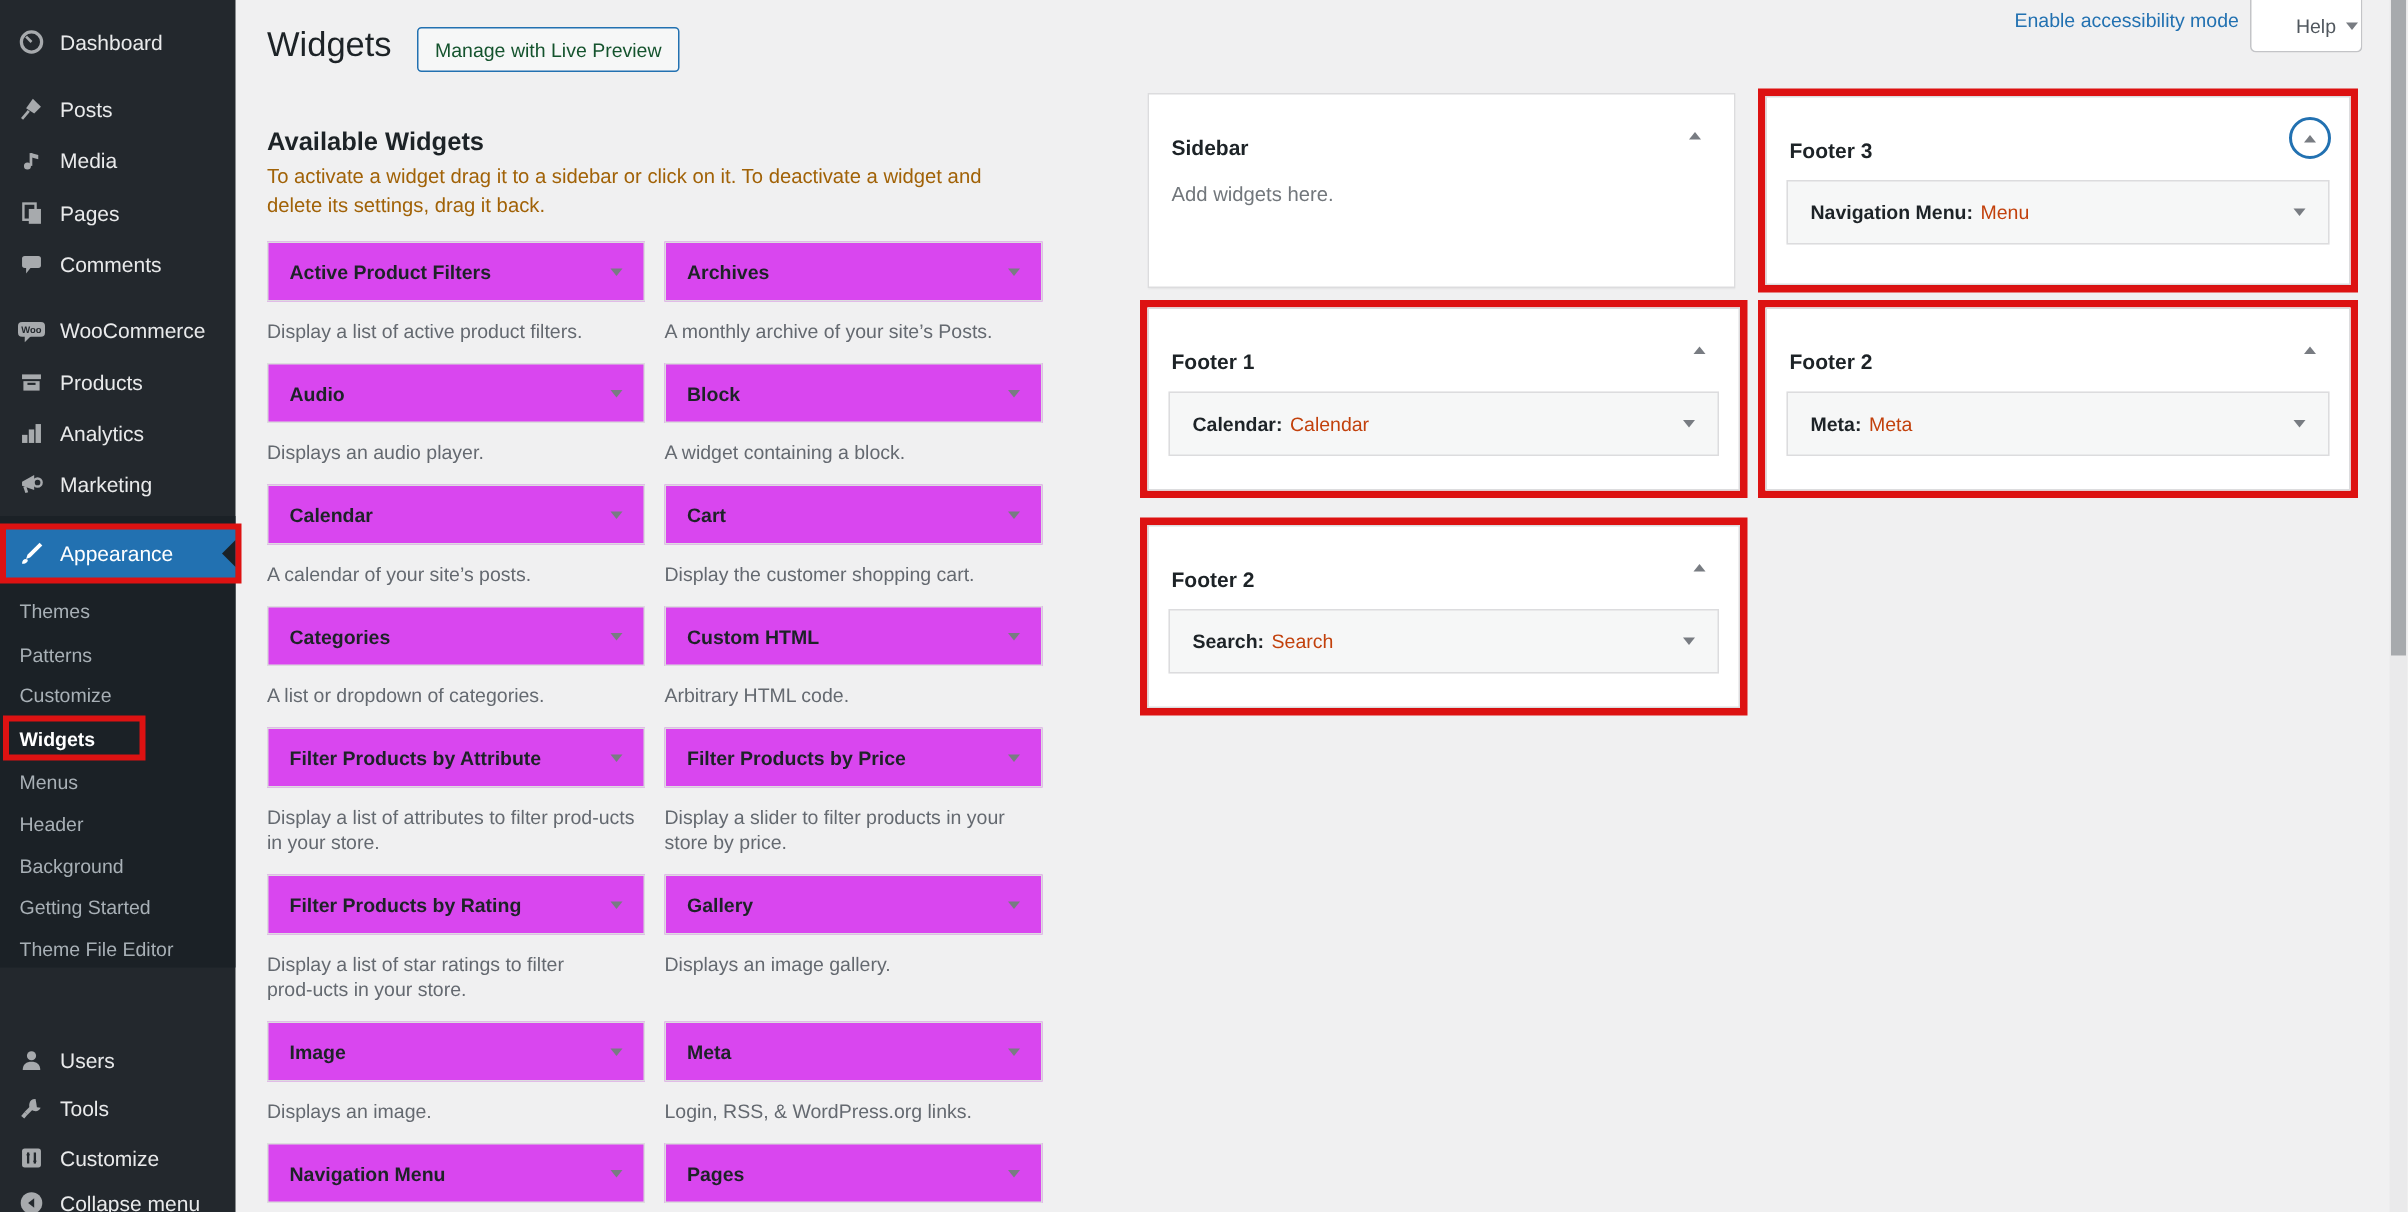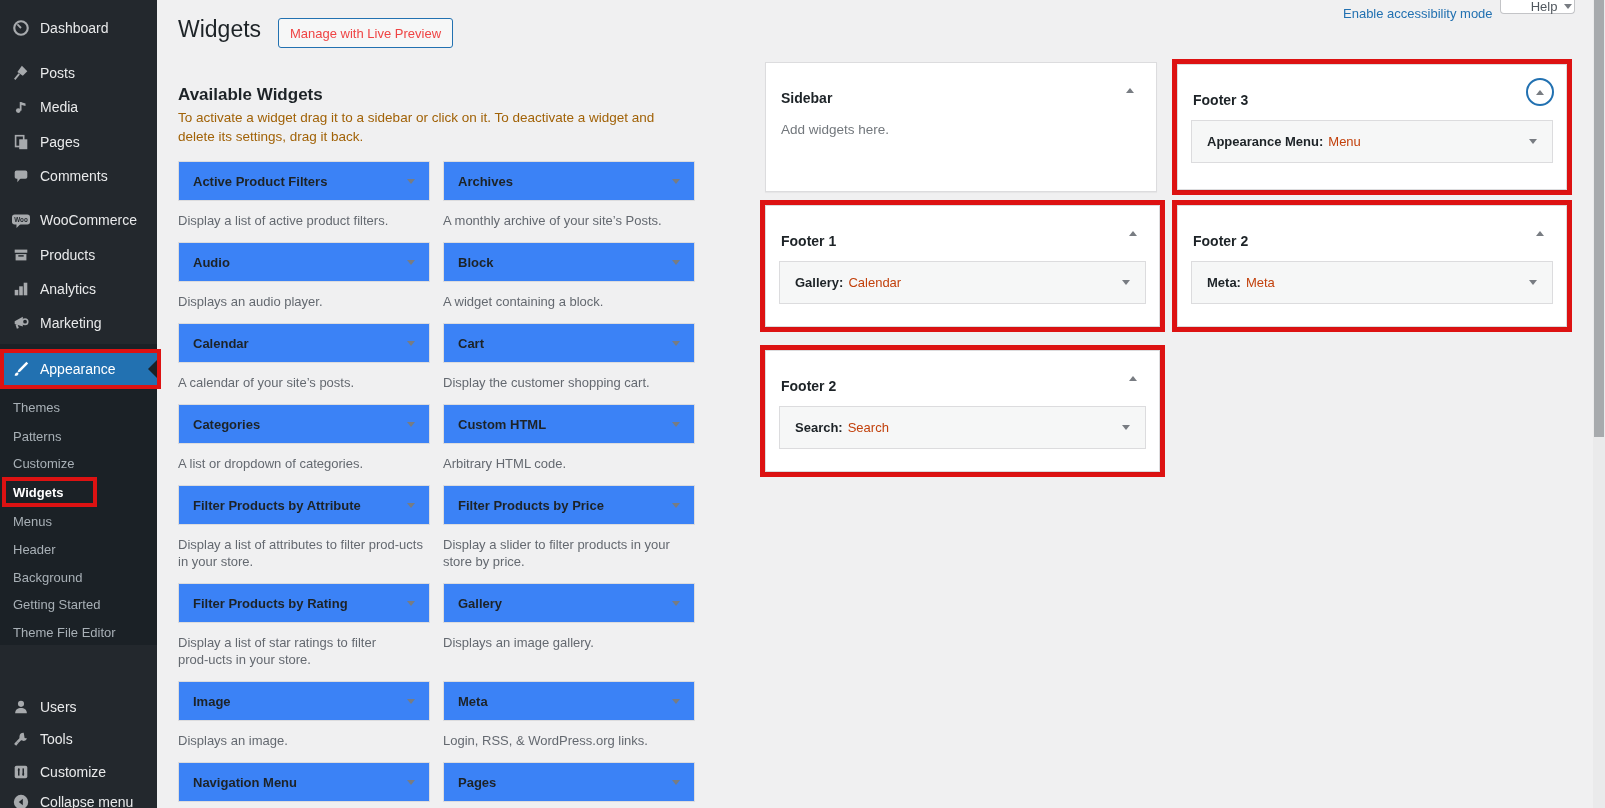--- a/index.html
+++ b/index.html
@@ -21,35 +21,35 @@
   .sub-item.current { color:#fff; font-weight:bold; }
   svg.ic { display:block; }
 
   
   .redbox { position:absolute; border:5px solid #dd1212; z-index:20; }
   .redbox-thin { position:absolute; border:4px solid #dd1212; z-index:20; background:transparent; pointer-events:none; }
 
   
   .page-title { position:absolute; left:178px; top:16px; font-size:23px; font-weight:400; color:#1d2327; }
   .manage-btn { position:absolute; left:278px; top:18px; height:30px; padding:0 11px; background:#f6f7f7;
-                border:1px solid #2271b1; border-radius:3px; color:#ef4444; font-size:13px; cursor:pointer;
+                border:1px solid #2271b1; border-radius:3px; color:#14532d; font-size:13px; cursor:pointer;
                 font-family:inherit; }
   .a11y-link { position:absolute; left:1343px; top:6px; font-size:13px; color:#2271b1; text-decoration:none; cursor:pointer; }
-  .help-tab { position:absolute; left:1500px; top:0; width:75px; height:14px; background:#fff;
+  .help-tab { position:absolute; left:1500px; top:0; width:75px; height:35px; background:#fff;
               border:1px solid #c3c4c7; border-top:none; border-radius:0 0 4px 4px; color:#50575e; font-size:13px;
               display:flex; align-items:center; justify-content:center; gap:7px; cursor:pointer; font-family:inherit;padding-left:28px; }
 
   .tri-down { width:0; height:0; border-left:4px solid transparent; border-right:4px solid transparent; border-top:5px solid #787c82; }
   .tri-up   { width:0; height:0; border-left:4px solid transparent; border-right:4px solid transparent; border-bottom:5px solid #787c82; }
 
   
   .avail-title { position:absolute; left:178px; top:85px; font-size:17px; font-weight:bold; color:#1d2327; }
   .avail-desc  { position:absolute; left:178px; top:108px; width:516px; font-size:13.5px; line-height:19px; color:#a16207; }
   .wgrid { position:absolute; left:178px; top:161px; width:517px; display:grid; grid-template-columns:252px 252px; column-gap:13px; }
-  .wcard { height:40px; background:#3b82f6; border:1px solid #dcdcde; display:flex; align-items:center;
+  .wcard { height:40px; background:#d946ef; border:1px solid #dcdcde; display:flex; align-items:center;
            padding:0 14px; cursor:pointer; }
   .wcard .wt { font-size:13px; font-weight:bold; color:#1d2327; flex:1; }
   .wd { margin-top:11px; padding-bottom:13px; font-size:13px; line-height:17px; color:#646970; }
 
   
   .panel { position:absolute; background:#fff; border:1px solid #dcdcde; box-shadow:0 1px 1px rgba(0,0,0,.04); }
   .panel.fill { position:relative; left:0; top:0; width:100%; height:100%; border:1px solid #dcdcde; }
   .ptitle { padding:15px 15px 0 15px; font-size:14px; font-weight:bold; color:#1d2327;margin-top:12px; }
   .ptoggle { position:absolute; top:13px; right:12px; width:28px; height:28px; background:none; border:none;
              display:flex; align-items:center; justify-content:center; cursor:pointer; }
@@ -375,21 +375,21 @@
     <p class="pdesc">Add widgets here.</p>
   </div>
 
   <div class="redbox" style="left:760px;top:200px;width:405px;height:132px">
     <div class="panel fill">
       <div class="ptitle">Footer 1</div>
       <button class="ptoggle">
           <span class="tri-up"></span>
         </button>
       <div class="wbar">
-        <span class="wname">Gallery:</span>
+        <span class="wname">Calendar:</span>
         <span class="wval">Calendar</span>
         <span class="tri-down"></span>
       </div>
     </div>
   </div>
 
   <div class="redbox" style="left:760px;top:345px;width:405px;height:132px">
     <div class="panel fill">
       <div class="ptitle">Footer 2</div>
       <button class="ptoggle">
@@ -403,21 +403,21 @@
     </div>
   </div>
 
   <div class="redbox" style="left:1172px;top:59px;width:400px;height:136px">
     <div class="panel fill">
       <div class="ptitle">Footer 3</div>
       <button class="ptoggle circled">
           <span class="tri-up"></span>
         </button>
       <div class="wbar">
-        <span class="wname">Appearance Menu:</span>
+        <span class="wname">Navigation Menu:</span>
         <span class="wval">Menu</span>
         <span class="tri-down"></span>
       </div>
     </div>
   </div>
 
   <div class="redbox" style="left:1172px;top:200px;width:400px;height:132px">
     <div class="panel fill">
       <div class="ptitle">Footer 2</div>
       <button class="ptoggle">

